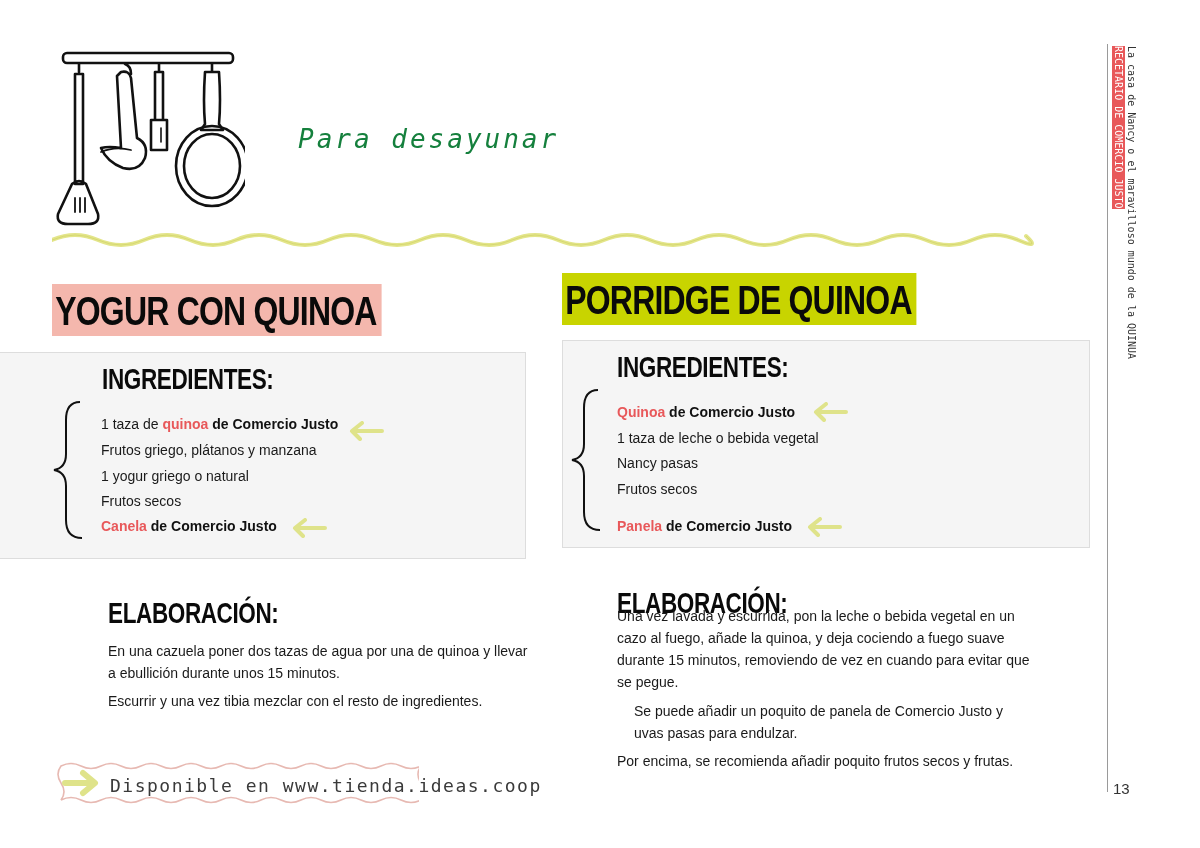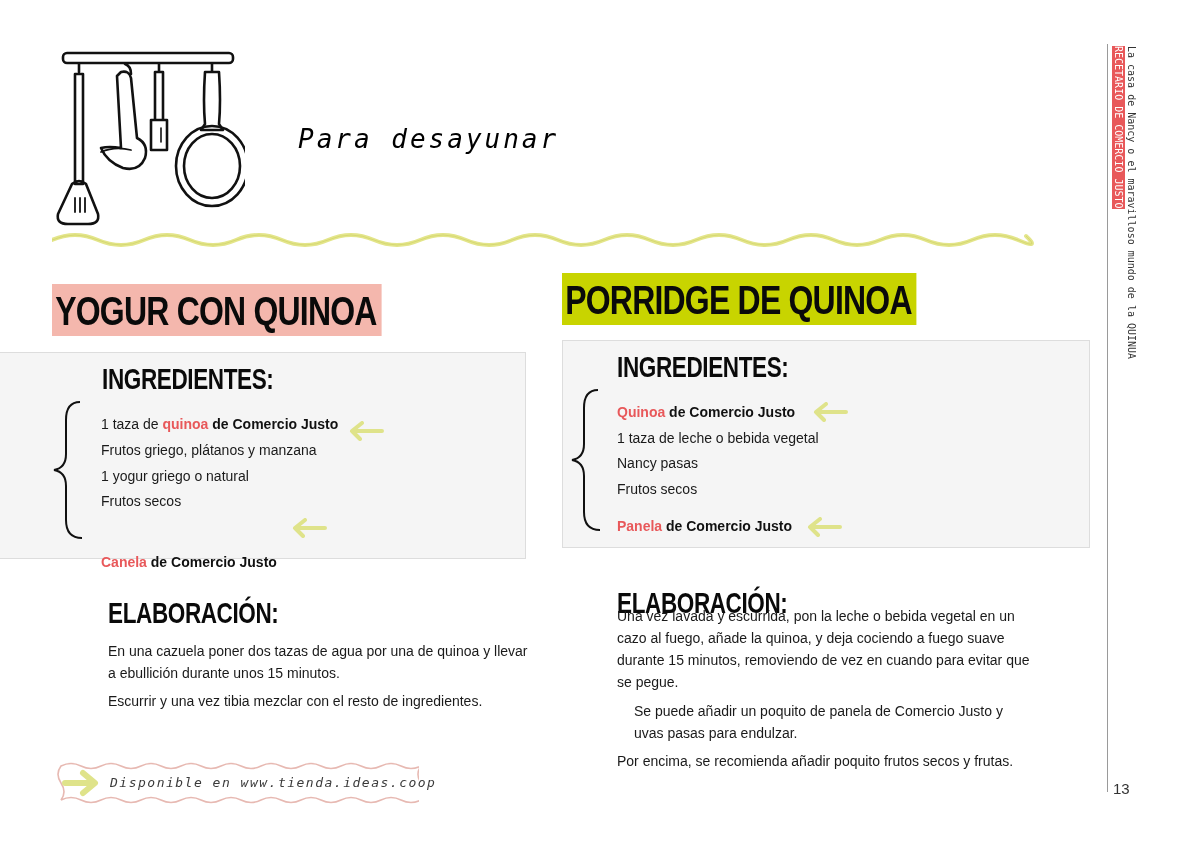--- a/index.html
+++ b/index.html
@@ -1,20 +1,20 @@
 <!DOCTYPE html>
 <html><head>
 <meta charset="utf-8">
 <style>
   * { box-sizing: border-box; margin: 0; padding: 0; }
   html, body { width: 1200px; height: 848px; background: #ffffff; overflow: hidden; }
   body { position: relative; font-family: "Liberation Sans", sans-serif; color: #1a1a1a; }
 
   .utensils { position: absolute; left: 55px; top: 48px; width: 190px; height: 182px; }
-  .page-subtitle { position: absolute; left: 298px; top: 124px; font-family: "DejaVu Sans Mono", monospace; font-size: 26px; letter-spacing: 3px; color: #000000; font-style: italic; }
+  .page-subtitle { position: absolute; left: 298px; top: 124px; font-family: "DejaVu Sans Mono", monospace; font-size: 26px; letter-spacing: 3px; color: #15803d; font-style: italic; }
   .wave { position: absolute; left: 52px; top: 228px; width: 998px; height: 24px; }
 
   .recipe-title { position: absolute; font-family: "Liberation Sans", sans-serif; font-weight: bold; font-size: 40px; letter-spacing: -1px; transform: scaleX(0.8); transform-origin: left center; padding: 4px 6px 2px 4px; line-height: 46px; color: #0a0a0a; white-space: nowrap; }
   .title-left { left: 52px; top: 284px; background: #f4b7ad; }
   .title-right { left: 562px; top: 273px; background: #c8d400; }
 
   .ing-box { position: absolute; background: #f5f5f5; border: 1px solid #dddddd; }
   .ing-left { left: -1px; top: 352px; width: 527px; height: 207px; }
   .ing-right { left: 562px; top: 340px; width: 528px; height: 208px; }
 
@@ -24,21 +24,21 @@
   .ing-list li { position: absolute; left: 0; white-space: nowrap; }
   .hl { color: #e8585a; font-weight: bold; }
   .bd { font-weight: bold; color: #111; }
 
   .brace { position: absolute; }
   .arrow { position: absolute; width: 36px; height: 20px; }
 
   .para { position: absolute; font-size: 14px; line-height: 22px; color: #1a1a1a; }
 
   .avail { position: absolute; left: 55px; top: 762px; width: 364px; height: 42px; }
-  .avail-text { position: absolute; left: 110px; top: 775px; font-family: "DejaVu Sans Mono", monospace; font-size: 13px; letter-spacing: 1.5px; color: #3a3a3a; font-style: italic; }
+  .avail-text { position: absolute; left: 110px; top: 775px; font-family: "DejaVu Sans Mono", monospace; font-size: 18px; letter-spacing: 1.5px; color: #3a3a3a; }
 
   .side-rule { position: absolute; left: 1107px; top: 44px; width: 1px; height: 748px; background: #9a9a9a; }
   .side-text { position: absolute; left: 1112px; top: 46px; writing-mode: vertical-rl; font-family: "DejaVu Sans Mono", monospace; font-size: 10px; line-height: 13px; }
   .side-tag { background: #e8585a; color: #ffffff; padding: 0 1px; }
   .side-sub { color: #333; }
   .page-num { position: absolute; left: 1113px; top: 780px; font-size: 15px; color: #333; }
 </style>
 </head>
 <body>
 
@@ -72,21 +72,21 @@
 <div class="ing-box ing-left"></div>
 <div class="section-head" style="left:102px; top:362px;">INGREDIENTES:</div>
 <svg class="brace" style="left:50px; top:400px; width:34px; height:140px;" viewBox="0 0 34 140">
   <path d="M30 2 q-14 0 -14 18 v34 q0 14 -12 16 q12 2 12 16 v34 q0 18 16 18" stroke="#111" stroke-width="2" fill="none"></path>
 </svg>
 <ul class="ing-list" style="left:101px; top:416px;">
   <li style="top:0;"><span>1 taza de </span><span class="hl">quinoa</span><span class="bd"> de Comercio Justo</span></li>
   <li style="top:26px;">Frutos griego, plátanos y manzana</li>
   <li style="top:52px;">1 yogur griego o natural</li>
   <li style="top:77px;">Frutos secos</li>
-  <li style="top:102px;margin-top:36px;"><span class="hl">Canela</span><span class="bd"> de Comercio Justo</span></li>
+  <li style="top:102px;"><span class="hl">Canela</span><span class="bd"> de Comercio Justo</span></li>
 </ul>
 <svg class="arrow" style="left:348px; top:421px;" viewBox="0 0 36 20">
     <path d="M34 10 H6 M14 2 L4 10 L12 18" stroke="#dfe38a" stroke-width="4" fill="none" stroke-linecap="round" stroke-linejoin="round"></path>
   </svg>
 <svg class="arrow" style="left:291px; top:518px;" viewBox="0 0 36 20">
     <path d="M34 10 H6 M14 2 L4 10 L12 18" stroke="#dfe38a" stroke-width="4" fill="none" stroke-linecap="round" stroke-linejoin="round"></path>
   </svg>
 
 <div class="ing-box ing-right"></div>
 <div class="section-head" style="left:617px; top:350px;">INGREDIENTES:</div>

